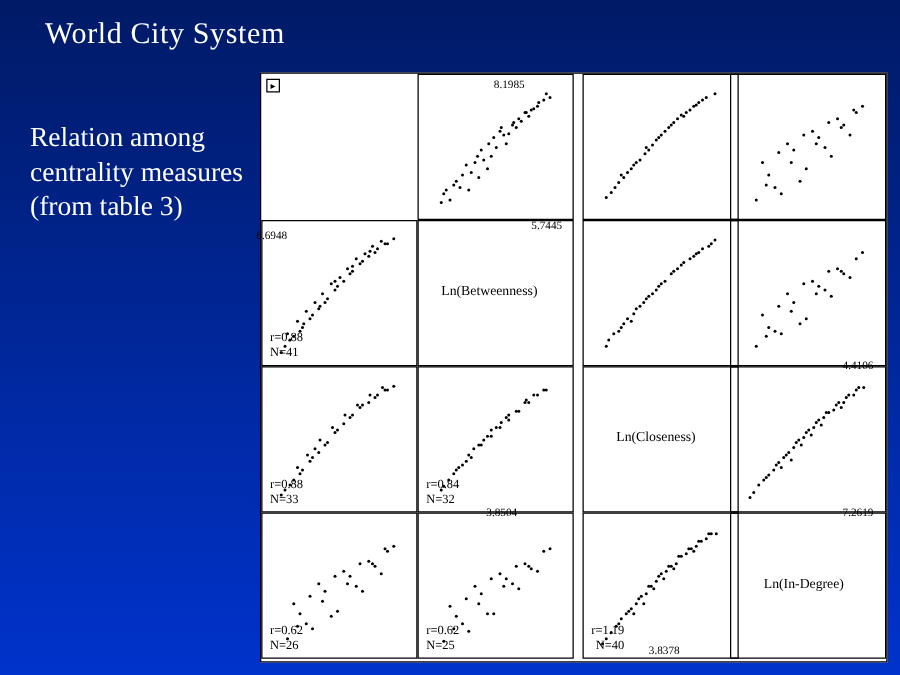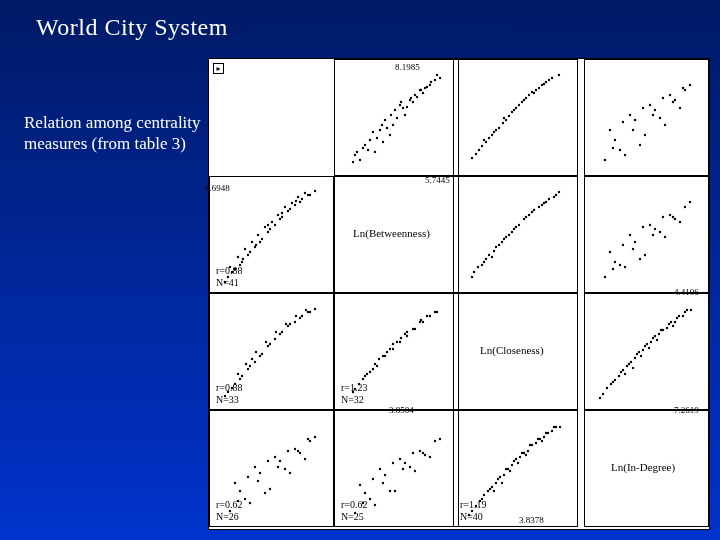--- a/index.html
+++ b/index.html
@@ -19,25 +19,25 @@
   .title {
     position: absolute;
     top: 14px;
     left: 36px;
     color: #ffffff;
     font-size: 24px;
     letter-spacing: 0.5px;
   }
   .subtitle {
     position: absolute;
-    top: 112px;
+    top: 96px;
     left: 24px;
     width: 180px;
     color: #ffffff;
-    font-size: 17px;
+    font-size: 22px;
     line-height: 1.25;
   }
   .matrix {
     position: absolute;
     top: 58px;
     left: 208px;
     width: 502px;
     height: 472px;
     background: #ffffff;
     border: 1px solid #000;
@@ -50,21 +50,21 @@
     height: 117px;
     border: 1px solid #000;
     box-sizing: border-box;
   }
   .row1 { top: 0px; }
   .row2 { top: 117px; }
   .row3 { top: 234px; }
   .row4 { top: 351px; }
   .col1 { left: 0px; }
   .col2 { left: 125px; }
-  .col3 { left: 244px; }
+  .col3 { left: 257px; text-align: right; }
   .col4 { left: 375px; }
 
   .label {
     position: absolute;
     font-size: 11px;
     color: #000;
     font-family: "Times New Roman", serif;
     white-space: nowrap;
   }
   .stat {
@@ -398,21 +398,21 @@
         <circle class="pt" cx="30" cy="82" r="1.2"></circle>
           <circle class="pt" cx="44" cy="65" r="1.2"></circle>
           <circle class="pt" cx="58" cy="50" r="1.2"></circle>
         <circle class="pt" cx="72" cy="38" r="1.2"></circle>
           <circle class="pt" cx="86" cy="26" r="1.2"></circle>
           <circle class="pt" cx="38" cy="75" r="1.2"></circle>
         <circle class="pt" cx="52" cy="58" r="1.2"></circle>
           <circle class="pt" cx="66" cy="44" r="1.2"></circle>
       </svg>
       <div class="stat" style="bottom:4px; left:6px;">
-        <span>r=1.23</span><br>
+        <span>r=0.84</span><br>
         <span>N=32</span>
       </div>
     </div>
     <div class="cell row3 col3">
       <div class="label" style="top:50px; left:26px;">Ln(Closeness)</div>
     </div>
     <div class="cell row3 col4">
       <svg class="scatter" width="125" height="117">
         <circle class="pt" cx="18" cy="100" r="1.2"></circle>
           <circle class="pt" cx="26" cy="90" r="1.2"></circle>

